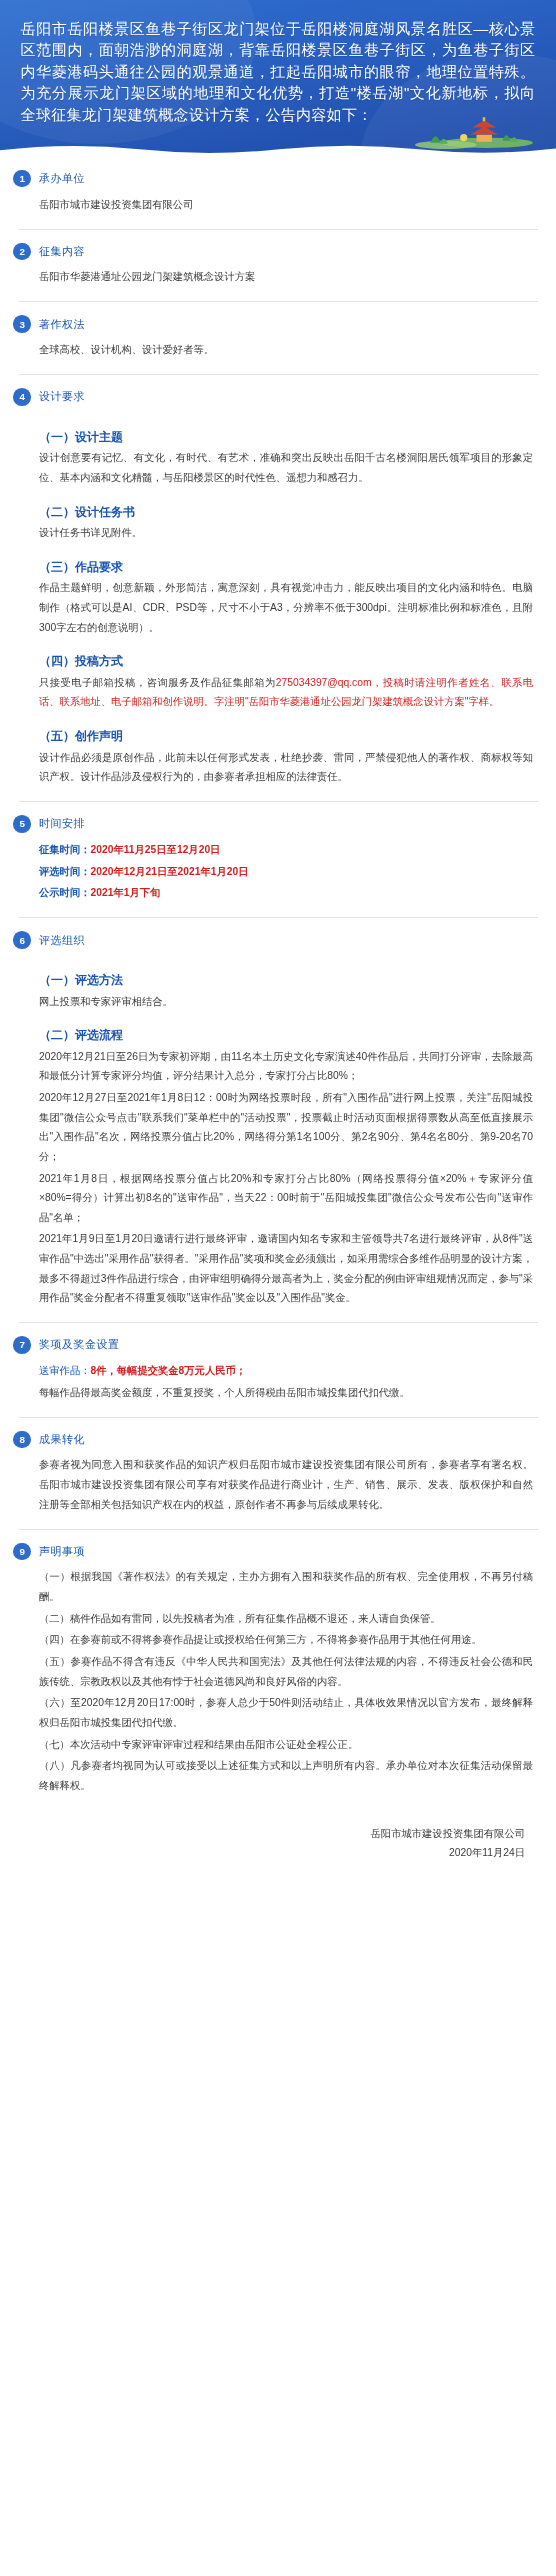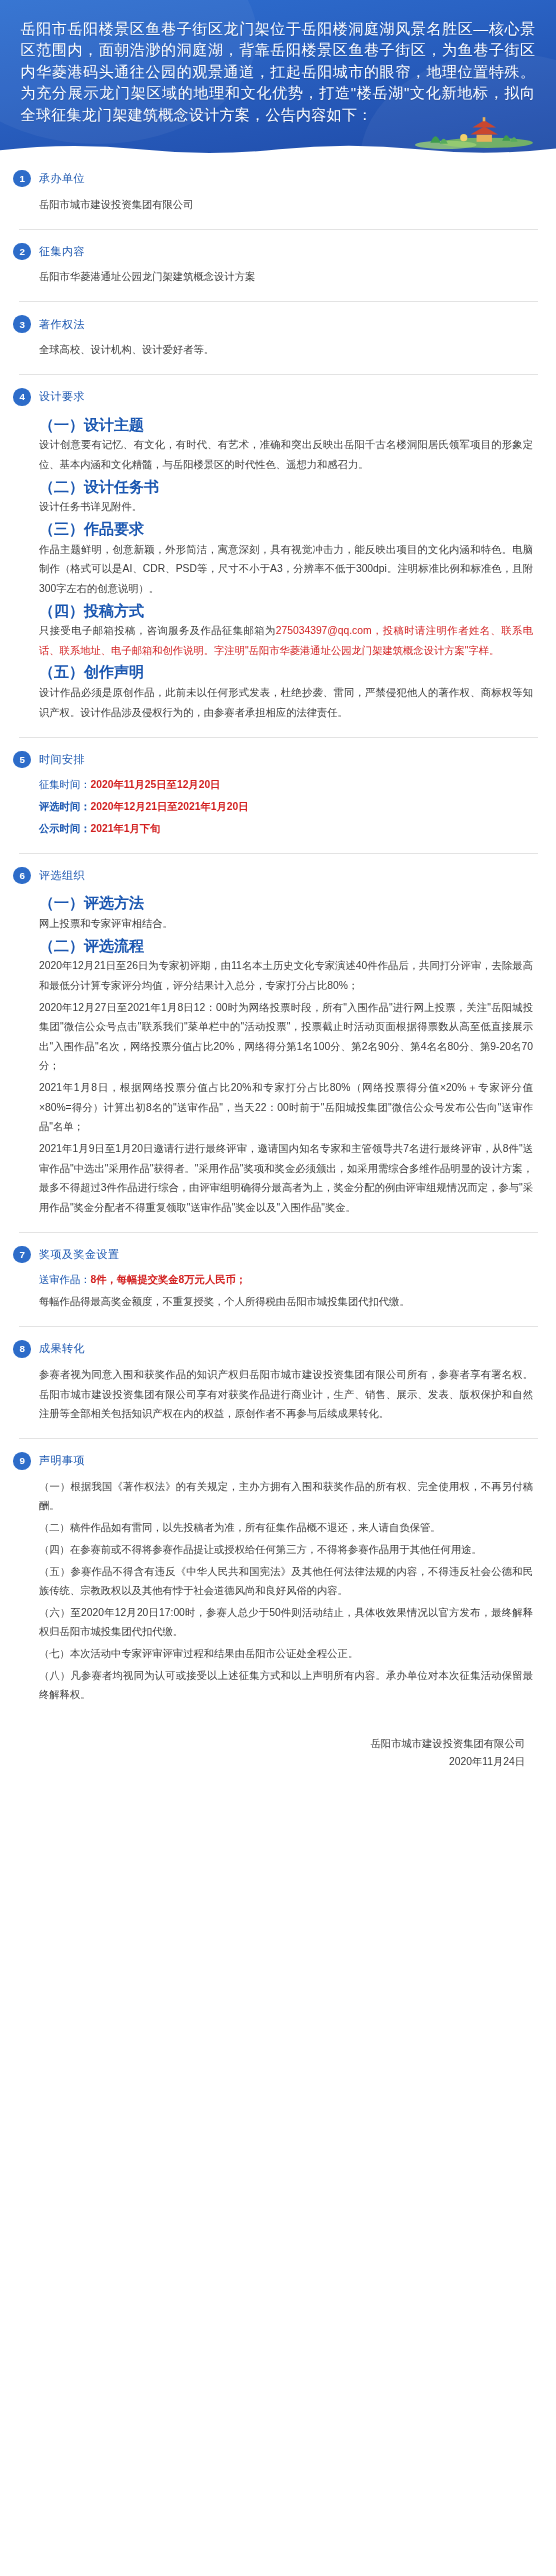--- a/index.html
+++ b/index.html
@@ -101,22 +101,22 @@
     padding: 2.1px 23px 9.3px 39px;
     font-size: 10.3px;
     line-height: 19.6px;
     color: #3a3a3a;
     text-align: justify;
   }
   .sec-body p { margin: 0 0 2.1px 0; }
   .sub-title {
     color: #1a56b0;
     font-weight: bold;
-    font-size: 15px;
-    margin: 2px 0 1px 0;
+    font-size: 12px;
+    margin: 15px 0 1px 0;
   }
   .hl { color: #1a56b0; }
   .red { color: #d21f1f; }
   .red-b { color: #d21f1f; font-weight: bold; }
   .divider {
     height: 0.5px;
     background: #e3e3e3;
     margin: 0 18.5px;
   }
 
@@ -203,21 +203,21 @@
           <p><span>设计作品必须是原创作品，此前未以任何形式发表，杜绝抄袭、雷同，严禁侵犯他人的著作权、商标权等知识产权。设计作品涉及侵权行为的，由参赛者承担相应的法律责任。</span></p>
         </div>
       </div>
       <div class="divider"></div>
       <div class="section">
         <div class="sec-head">
           <div class="num-badge">5</div>
           <div class="sec-title">时间安排</div>
         </div>
         <div class="sec-body">
-          <p><span class="hl" style="font-weight: normal;">征集时间：</span><span class="red-b">2020年11月25日至12月20日</span></p>
+          <p><span class="hl" style="font-weight: bold;">征集时间：</span><span class="red-b">2020年11月25日至12月20日</span></p>
           <p><span class="hl" style="font-weight: bold;">评选时间：</span><span class="red-b">2020年12月21日至2021年1月20日</span></p>
           <p><span class="hl" style="font-weight: bold;">公示时间：</span><span class="red-b">2021年1月下旬</span></p>
         </div>
       </div>
       <div class="divider"></div>
       <div class="section">
         <div class="sec-head">
           <div class="num-badge">6</div>
           <div class="sec-title">评选组织</div>
         </div>

